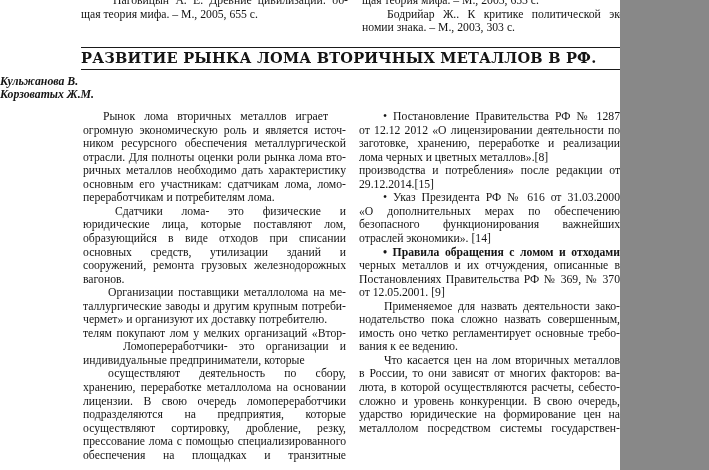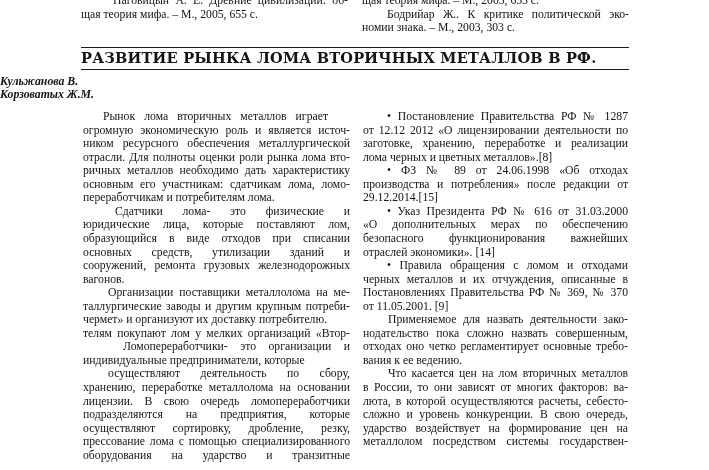--- a/index.html
+++ b/index.html
@@ -1,17 +1,17 @@
 <!DOCTYPE html>
 <html><head>
 <meta charset="utf-8">
 <style>
   html,body{margin:0;padding:0;background:#888;}
   .page{
-    width:709px;height:470px;background:#ffffff;color:#141414;
+    width:620px;height:470px;background:#ffffff;color:#141414;
     font-family:"Liberation Serif",serif;position:relative;overflow:hidden;
     margin:0;
   }
   .header-row{display:flex;gap:14px;padding-left:81px;margin-top:-6px;width:548px;}
   .hcol{width:267px;}
   .line{
     font-size:11.7px;line-height:13.55px;height:13.55px;overflow:hidden;
     text-align:justify;text-align-last:justify;
   }
   .line.last{text-align-last:left;}
@@ -78,44 +78,43 @@
         <div class="line last">чермет» и организуют их доставку потребителю.</div>
         <div class="line">телям покупают лом у мелких организаций «Втор-</div>
         <div class="line" style="padding-left: 40px;">Ломопереработчики- это организации и</div>
         <div class="line last">индивидуальные предприниматели, которые</div>
         <div class="line" style="padding-left: 25px;">осуществляют деятельность по сбору,</div>
         <div class="line">хранению, переработке металлолома на основании</div>
         <div class="line">лицензии. В свою очередь ломопереработчики</div>
         <div class="line">подразделяются на предприятия, которые</div>
         <div class="line">осуществляют сортировку, дробление, резку,</div>
         <div class="line">прессование лома с помощью специализированного</div>
-        <div class="line">оборудования на ударство и транзитные</div>
+        <div class="line">обеспечения на площадках и транзитные</div>
       </div>
     <div class="col-right">
         <div class="line" style="padding-left: 24px;">•  Постановление Правительства РФ № 1287</div>
         <div class="line">от 12.12 2012 «О лицензировании деятельности по</div>
         <div class="line">заготовке, хранению, переработке и реализации</div>
         <div class="line last">лома черных и цветных металлов».[8]</div>
-        <div class="line" style="padding-left: 24px;">•  ФЗ № 89 от 24.06.1998 «Об отходах</div>
         <div class="line">производства и потребления» после редакции от</div>
         <div class="line last">29.12.2014.[15]</div>
         <div class="line" style="padding-left: 24px;">•  Указ Президента РФ № 616 от 31.03.2000</div>
         <div class="line">«О дополнительных мерах по обеспечению</div>
         <div class="line">безопасного функционирования важнейших</div>
         <div class="line last">отраслей экономики». [14]</div>
-        <div class="line" style="padding-left: 24px;">•  Правила обращения с ломом и отходами</div>
+        <div class="line" style="padding-left: 24px; font-weight: bold;">•  Правила обращения с ломом и отходами</div>
         <div class="line">черных металлов и их отчуждения, описанные в</div>
         <div class="line">Постановлениях Правительства РФ № 369, № 370</div>
-        <div class="line last">от 11.05.2001. [9]</div>
+        <div class="line last">от 12.05.2001. [9]</div>
         <div class="line" style="padding-left: 25px;">Применяемое для назвать деятельности зако-</div>
         <div class="line">нодательство пока сложно назвать совершенным,</div>
-        <div class="line">отходах оно четко регламентирует основные требо-</div>
+        <div class="line">имость оно четко регламентирует основные требо-</div>
         <div class="line last">вания к ее ведению.</div>
         <div class="line" style="padding-left: 25px;">Что касается цен на лом вторичных металлов</div>
         <div class="line">в России, то они зависят от многих факторов: ва-</div>
         <div class="line">люта, в которой осуществляются расчеты, себесто-</div>
         <div class="line">сложно и уровень конкуренции. В свою очередь, гос-</div>
-        <div class="line">ударство воздействует на формирование цен на</div>
+        <div class="line">ударство юридические на формирование цен на</div>
         <div class="line">металлолом посредством системы государствен-</div>
       </div>
   </div>
 
 </div>
 
 </body></html>

